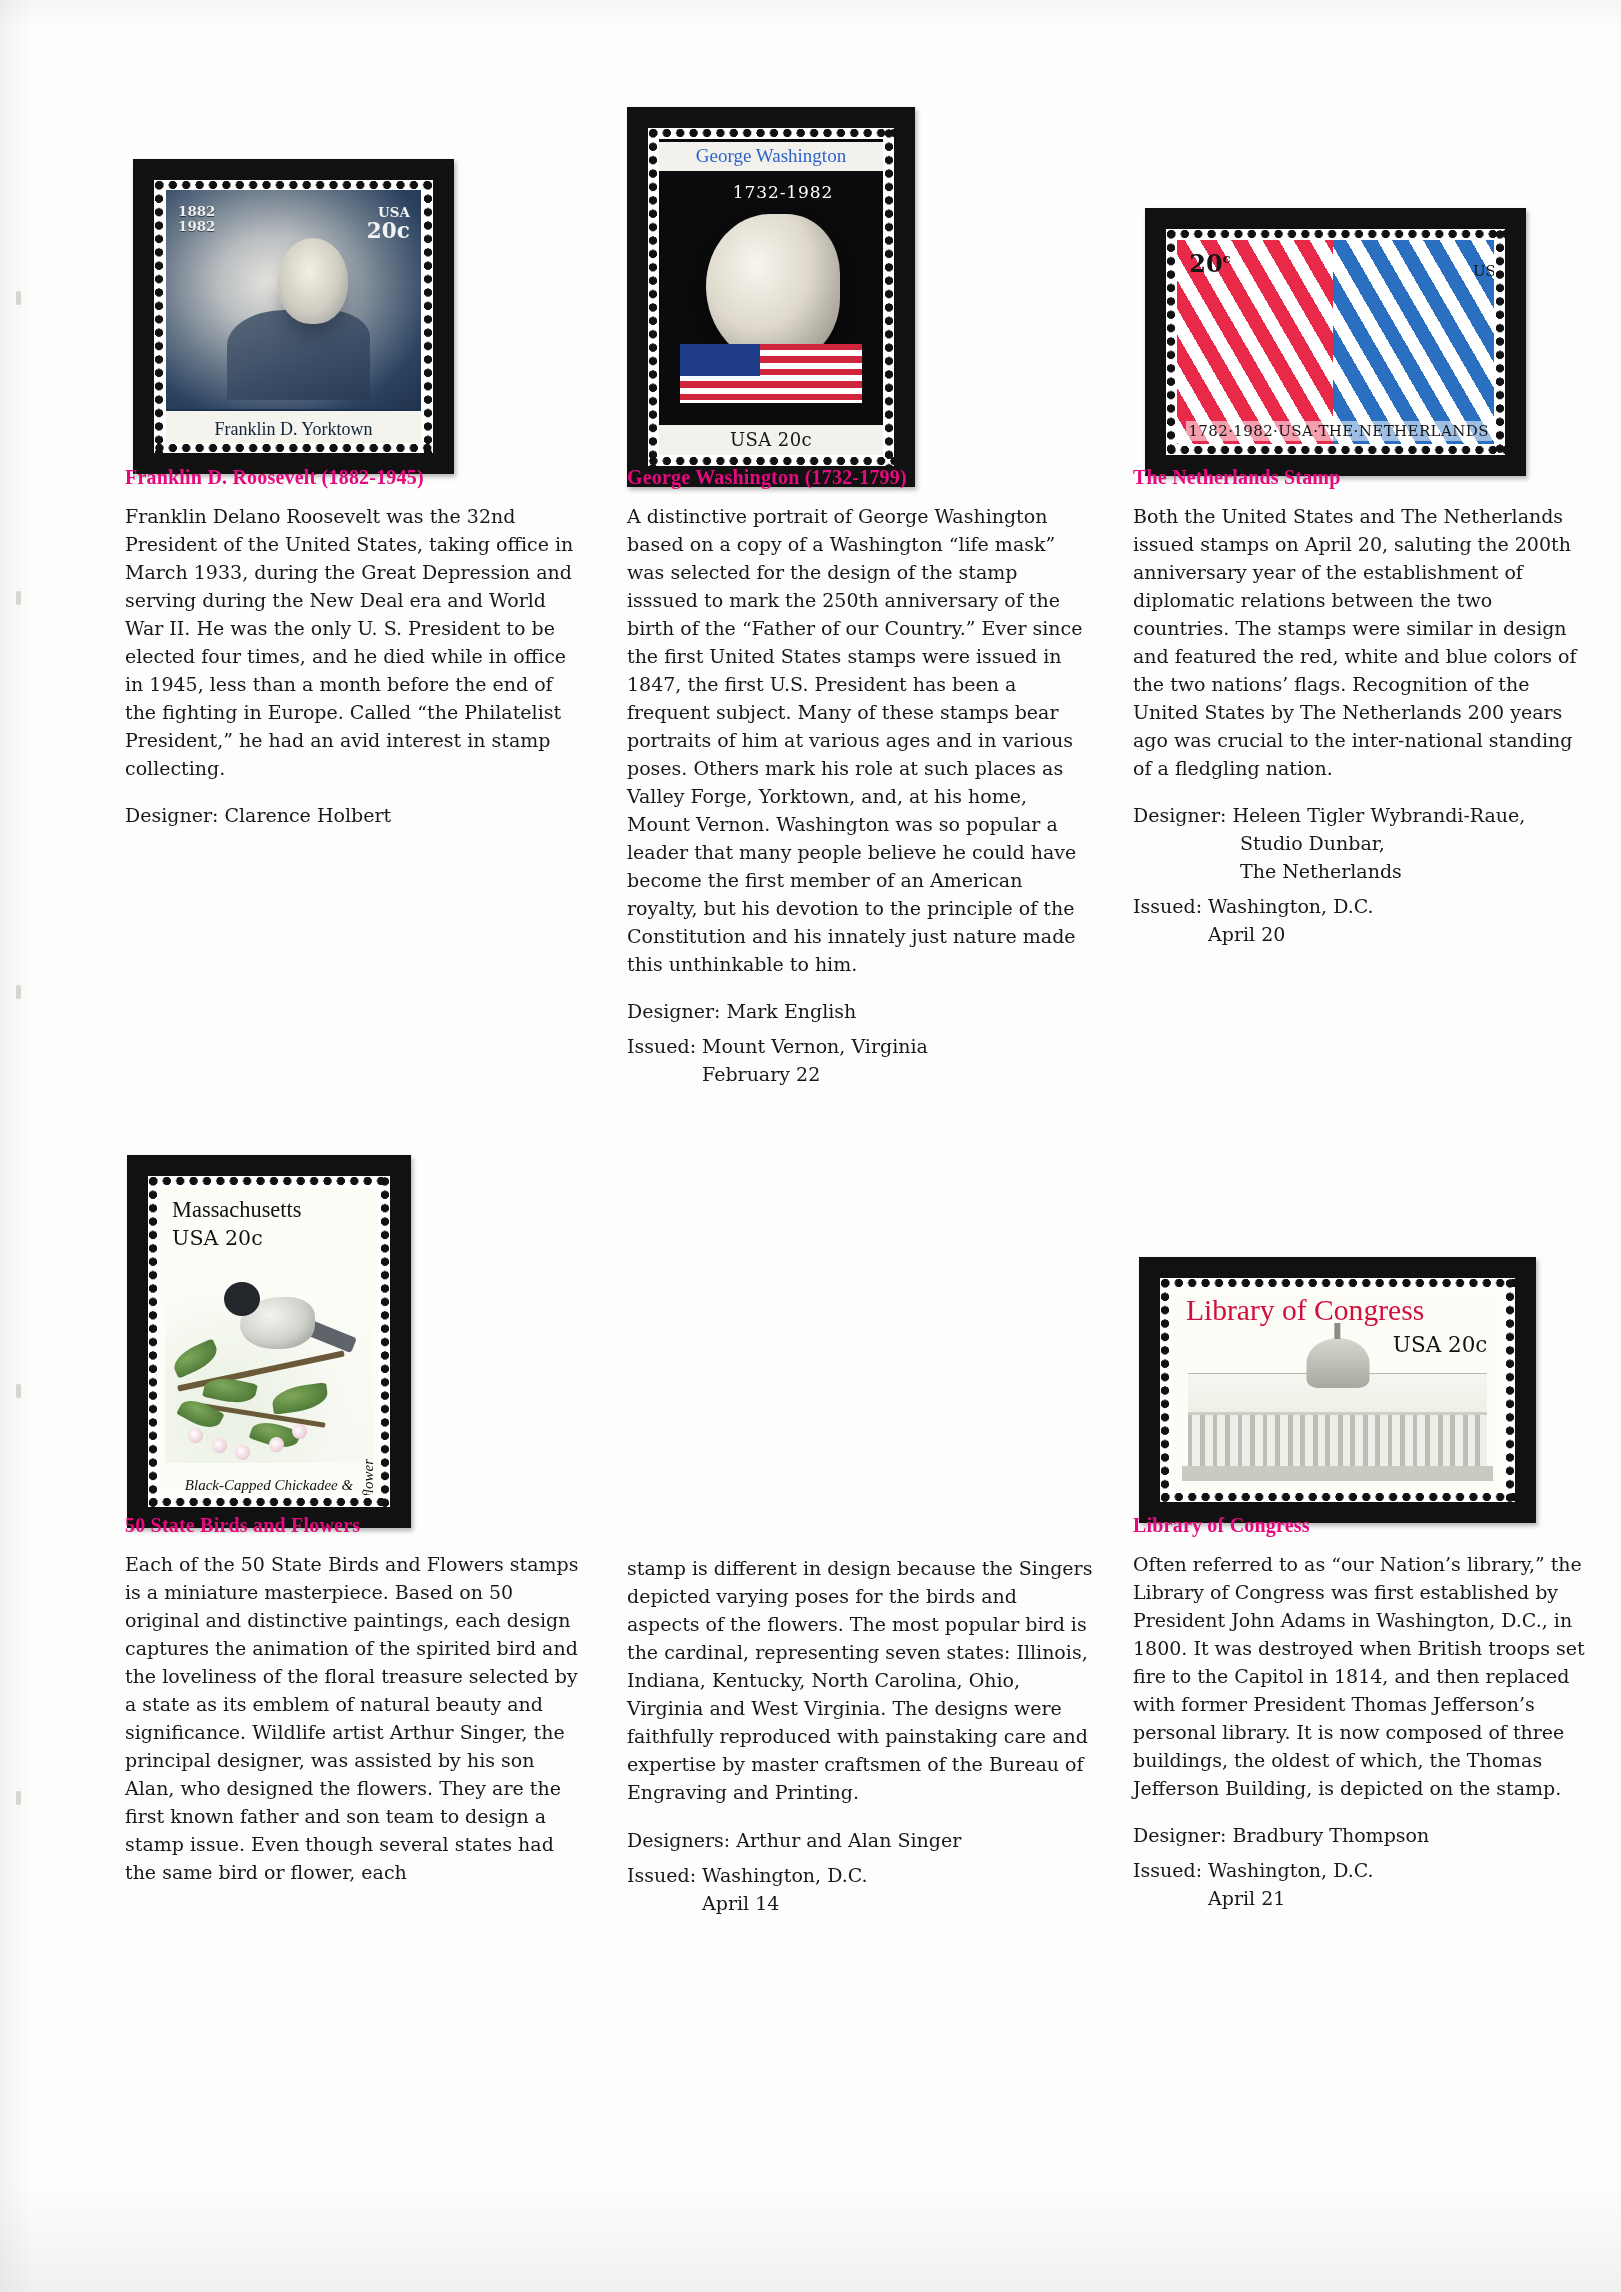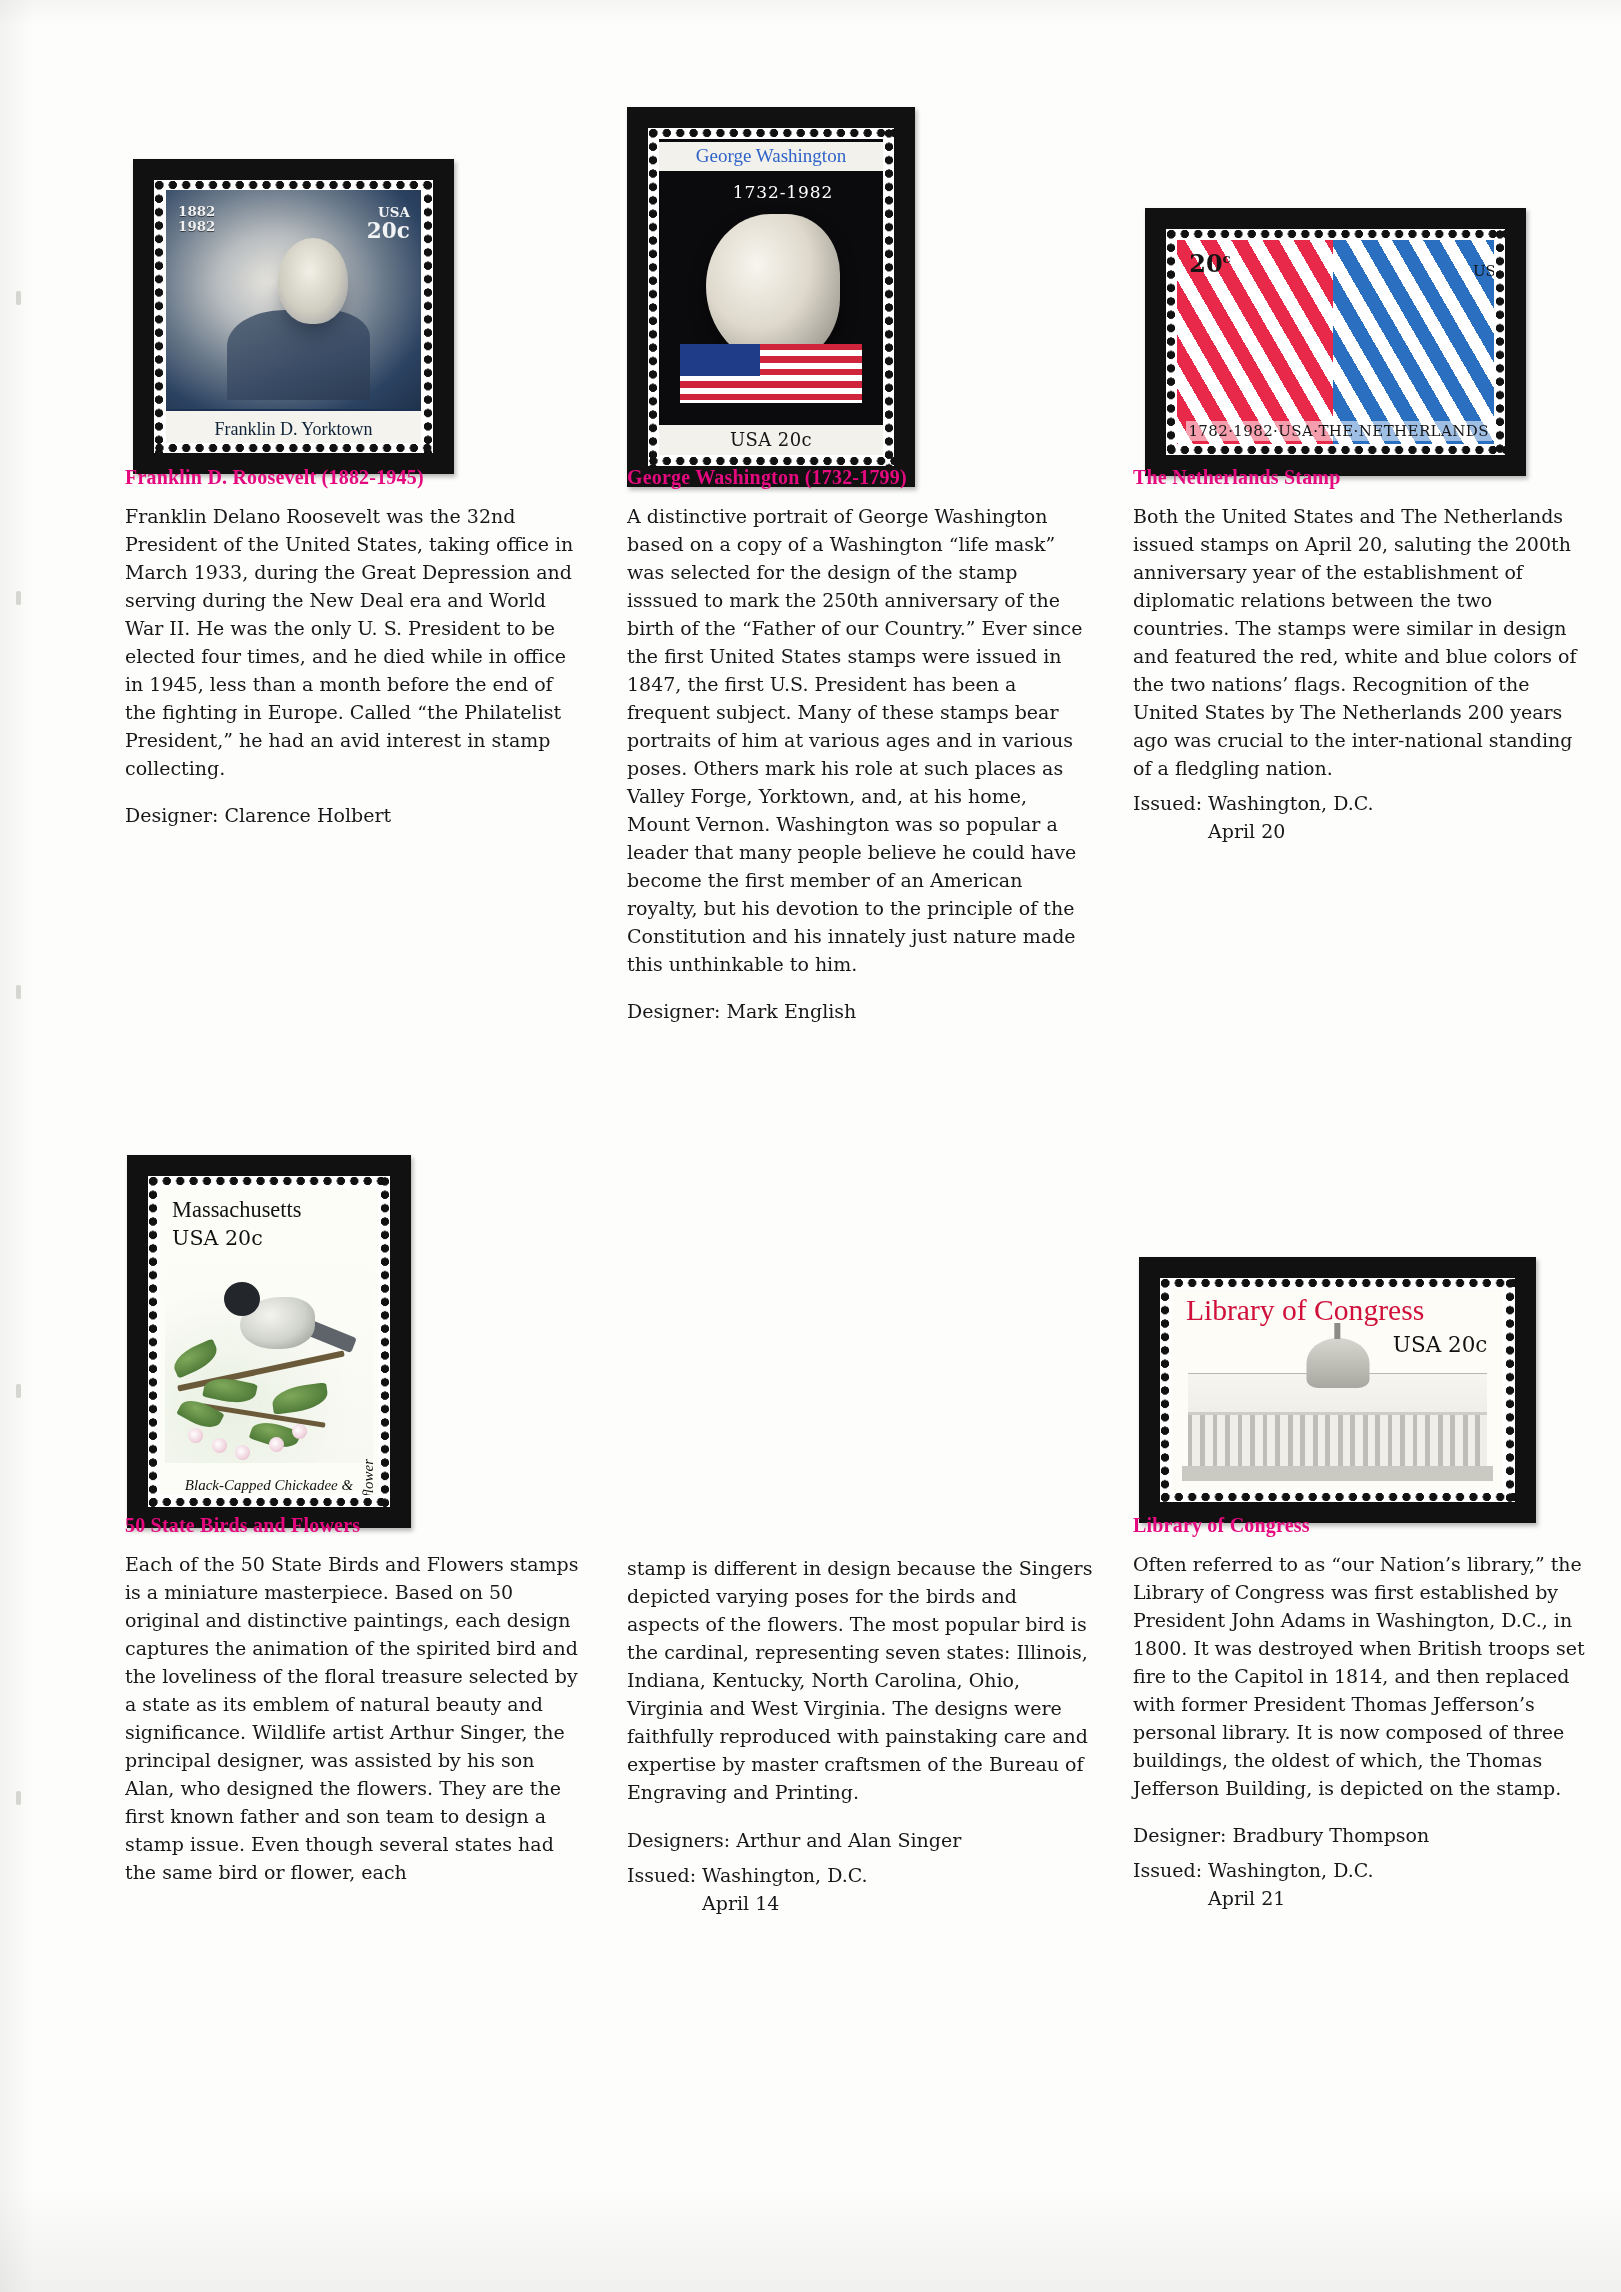--- a/index.html
+++ b/index.html
@@ -513,25 +513,34 @@
   <div class="col col1" style="top:466px;">
     <div class="sect-title">Franklin D. Roosevelt (1882-1945)</div>
     <p class="body-text">Franklin Delano Roosevelt was the 32nd President of the United States, taking office in March 1933, during the Great Depression and serving during the New Deal era and World War II. He was the only U. S. President to be elected four times, and he died while in office in 1945, less than a month before the end of the fighting in Europe. Called “the Philatelist President,” he had an avid interest in stamp collecting.</p>
     <p class="meta">Designer: Clarence Holbert</p>
   </div>
 
   <div class="col col2" style="top:466px;">
     <div class="sect-title">George Washington (1732-1799)</div>
     <p class="body-text">A distinctive portrait of George Washington based on a copy of a Washington “life mask” was selected for the design of the stamp isssued to mark the 250th anniversary of the birth of the “Father of our Country.” Ever since the first United States stamps were issued in 1847, the first U.S. President has been a frequent subject. Many of these stamps bear portraits of him at various ages and in various poses. Others mark his role at such places as Valley Forge, Yorktown, and, at his home, Mount Vernon. Washington was so popular a leader that many people believe he could have become the first member of an American royalty, but his devotion to the principle of the Constitution and his innately just nature made this unthinkable to him.</p>
     <p class="meta">Designer: Mark English</p>
+    <p class="meta tight">
+      <span>Issued: Mount Vernon, Virginia</span>
+      <span class="meta-indent">February 22</span>
+    </p>
   </div>
 
   <div class="col col3" style="top:466px;">
     <div class="sect-title">The Netherlands Stamp</div>
     <p class="body-text">Both the United States and The Netherlands issued stamps on April 20, saluting the 200th anniversary year of the establishment of diplomatic relations between the two countries. The stamps were similar in design and featured the red, white and blue colors of the two nations’ flags. Recognition of the United States by The Netherlands 200 years ago was crucial to the inter-national standing of a fledgling nation.</p>
+    <p class="meta">
+      <span>Designer: Heleen Tigler Wybrandi-Raue,</span>
+      <span class="meta-indent2">Studio Dunbar,</span>
+      <span class="meta-indent2">The Netherlands</span>
+    </p>
     <p class="meta tight">
       <span>Issued: Washington, D.C.</span>
       <span class="meta-indent">April 20</span>
     </p>
   </div>
 
   <div class="col col1" style="top:1514px;">
     <div class="sect-title">50 State Birds and Flowers</div>
     <p class="body-text">Each of the 50 State Birds and Flowers stamps is a miniature masterpiece. Based on 50 original and distinctive paintings, each design captures the animation of the spirited bird and the loveliness of the floral treasure selected by a state as its emblem of natural beauty and significance. Wildlife artist Arthur Singer, the principal designer, was assisted by his son Alan, who designed the flowers. They are the first known father and son team to design a stamp issue. Even though several states had the same bird or flower, each</p>
   </div>

